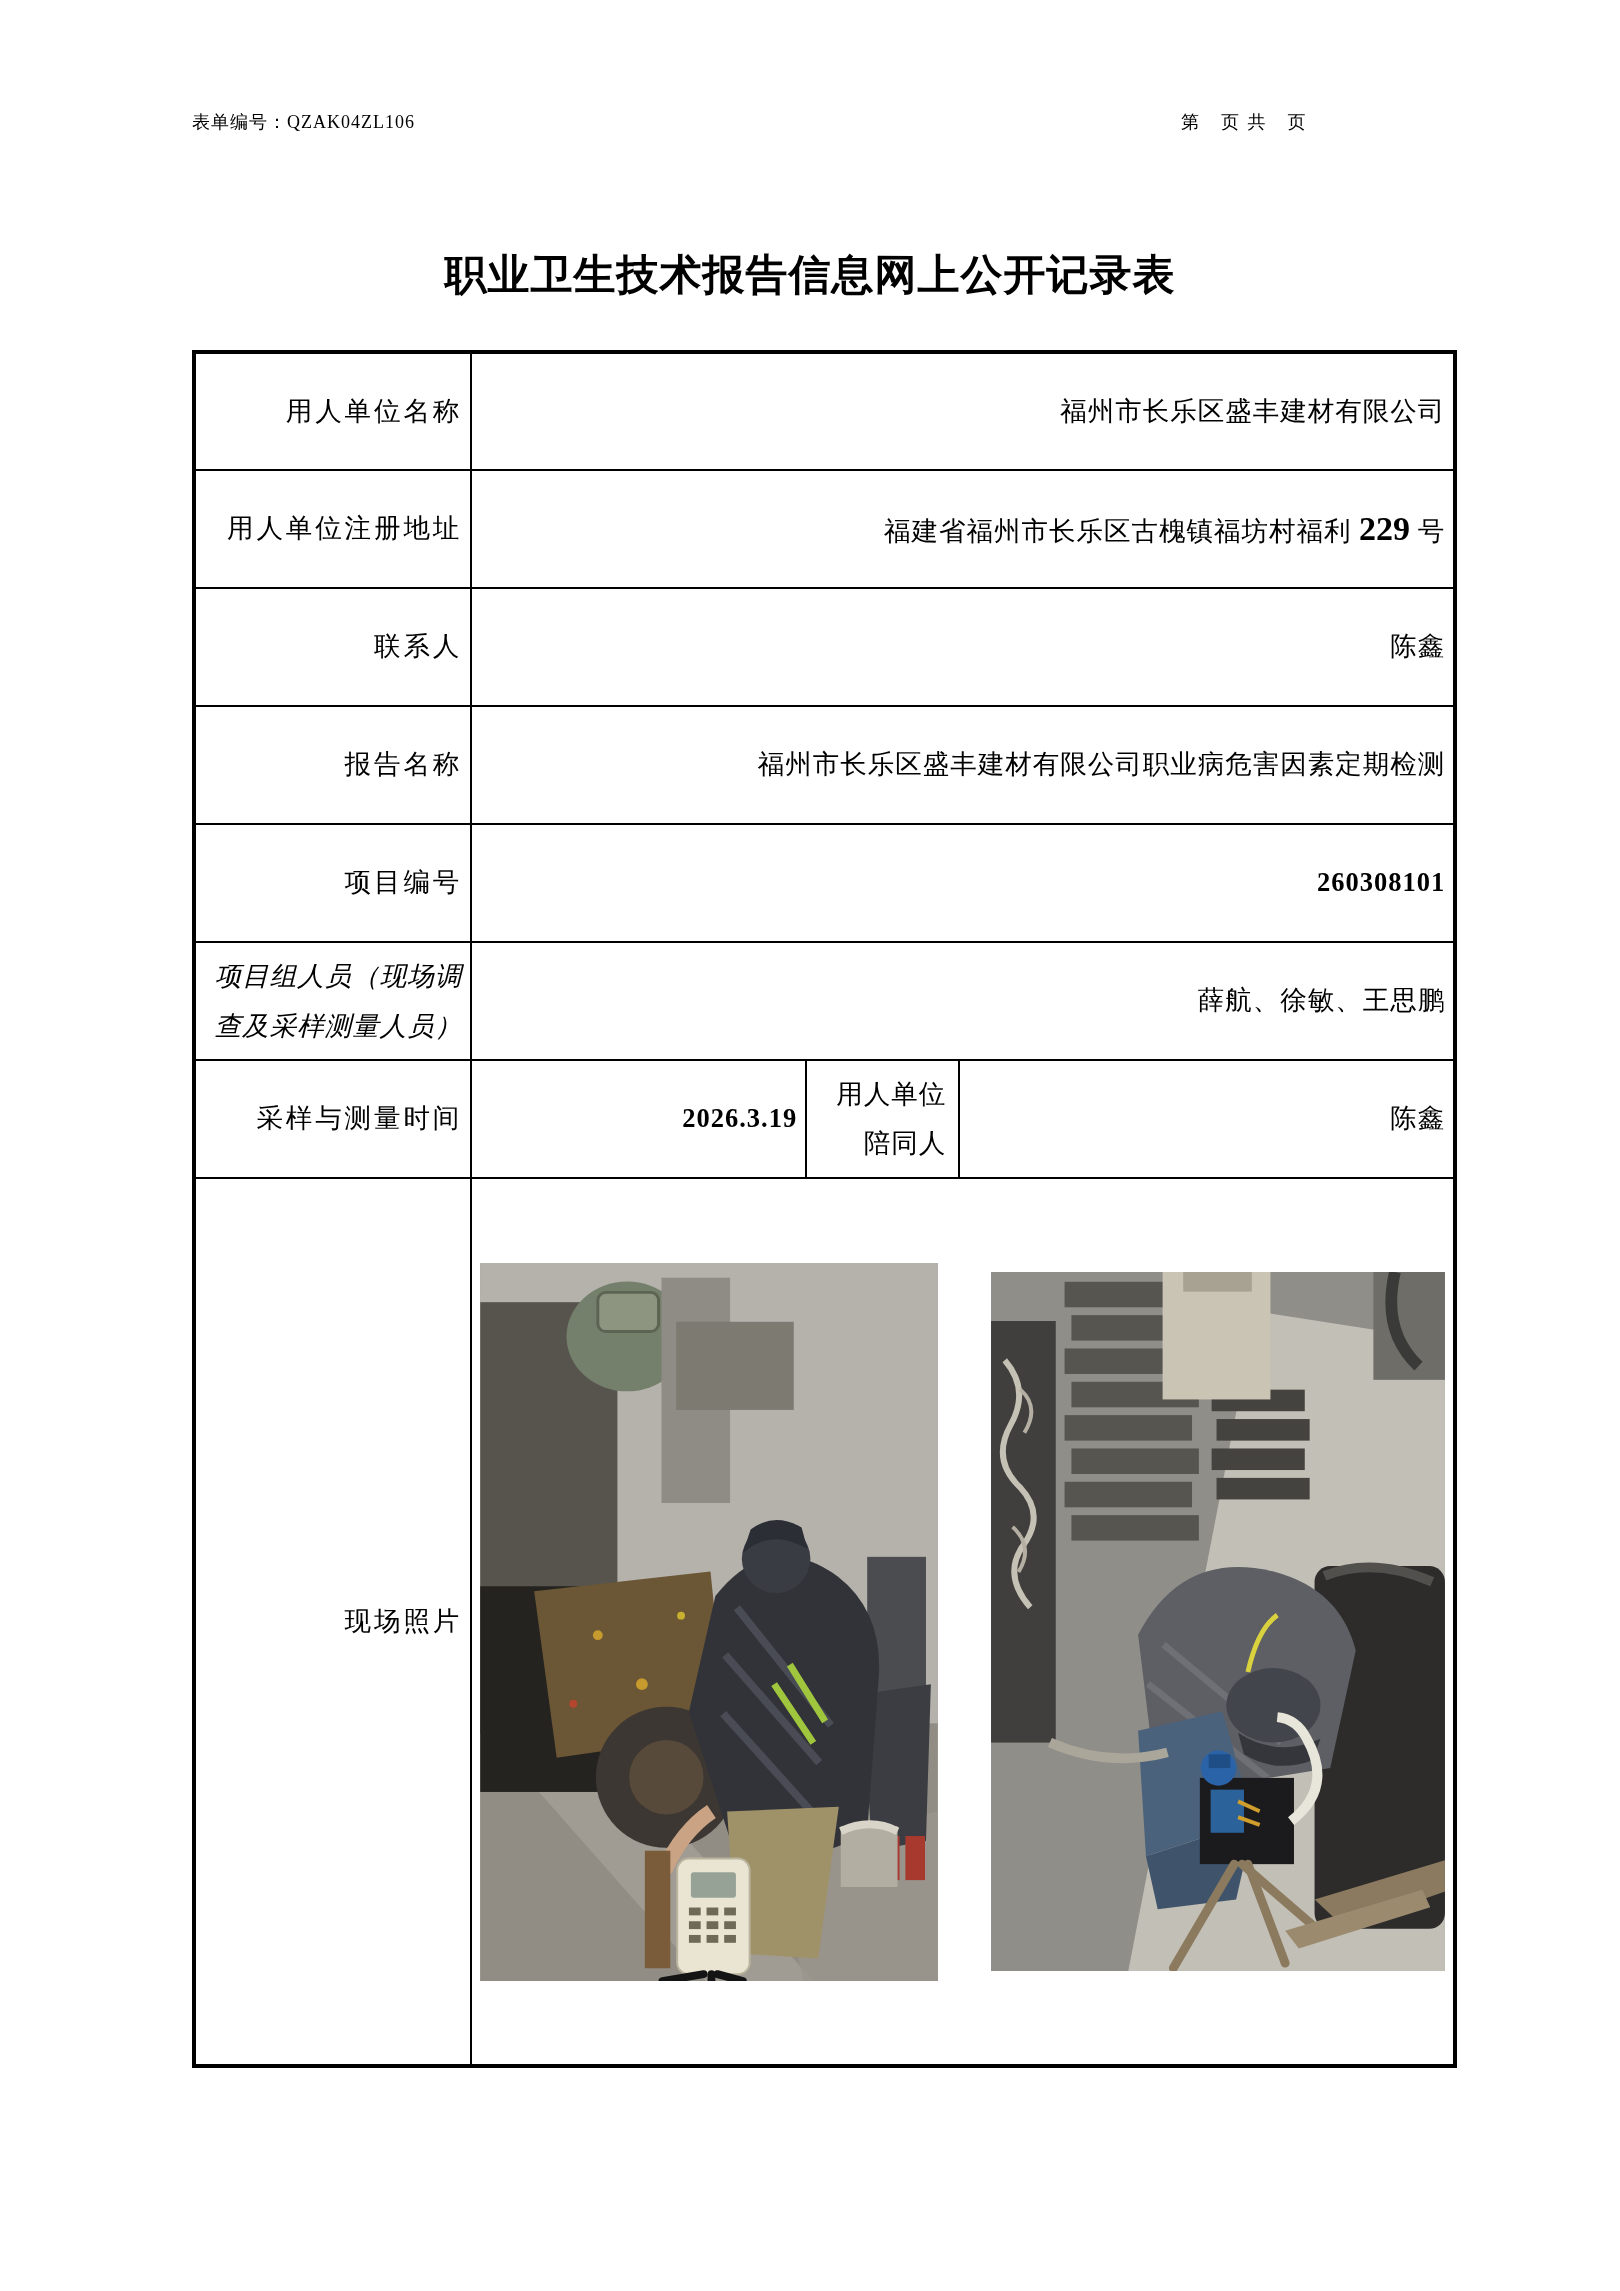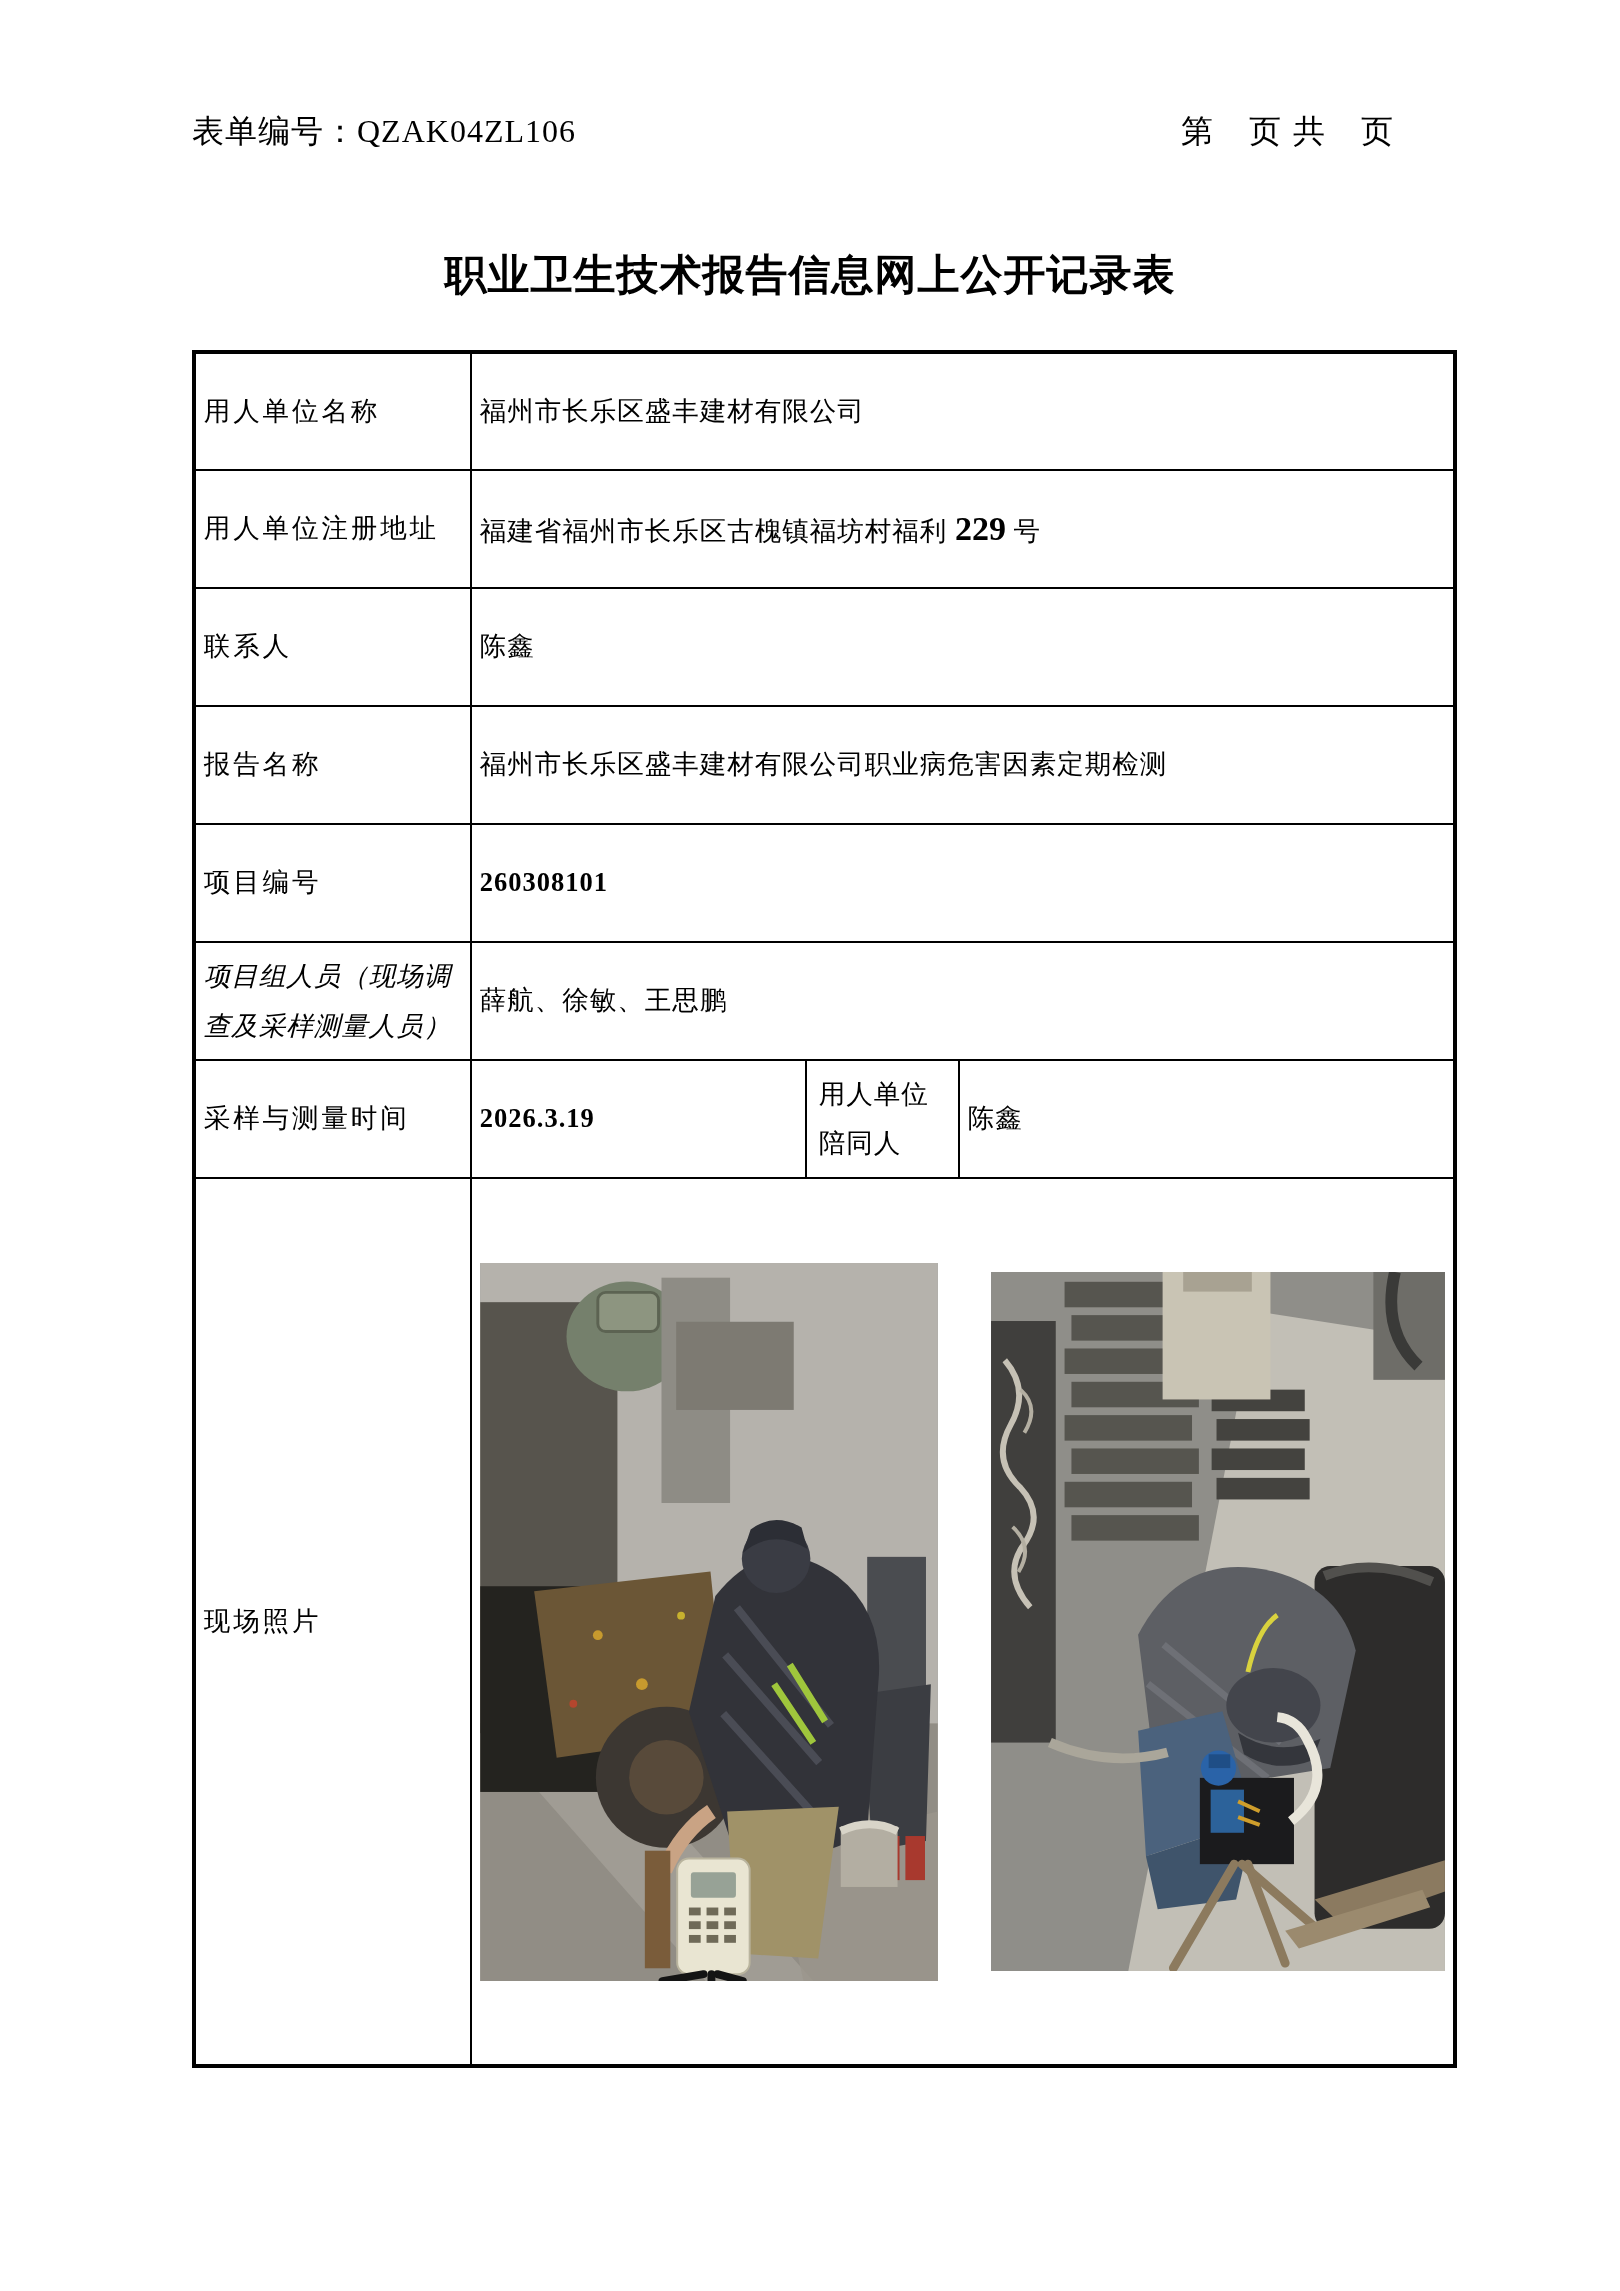--- a/index.html
+++ b/index.html
@@ -1,33 +1,33 @@
 <!DOCTYPE html>
 <html><head>
 <meta charset="utf-8">
 <style>
   html,body{margin:0;padding:0;}
   body{
     width:1620px;height:2292px;background:#ffffff;position:relative;
     font-family:"Liberation Serif","DejaVu Serif",serif;color:#000;
   }
-  .doc-header{position:absolute;top:110px;left:0;width:1484px;height:33px;font-size:32px;}
+  .doc-header{position:absolute;top:110px;left:0;width:1484px;height:33px;font-size:18px;}
   .form-code{position:absolute;left:192px;top:0;letter-spacing:1px;}
   .page-number{position:absolute;left:1181px;top:0;letter-spacing:2px;}
   .doc-title{
     position:absolute;top:247px;left:0;width:1620px;text-align:center;
     font-size:42px;font-weight:bold;letter-spacing:1px;margin:0;
   }
   table.record{
     position:absolute;left:192px;top:350px;width:1261px;
     border-collapse:collapse;table-layout:fixed;
     border:4.9px solid #000;
   }
   table.record td{
-    border:2px solid #000;text-align:left;vertical-align:middle;
+    border:2px solid #000;text-align:right;vertical-align:middle;
     font-size:26.5px;line-height:1.85;padding:3.9px 7.8px;overflow:hidden;
   }
   td.lbl{letter-spacing:2.9px;padding:3.9px 9.8px;}
   td.val{letter-spacing:1px;}
   .num-bold{font-weight:bold;font-size:34px;letter-spacing:0;}
   td.datecell{font-weight:bold;font-size:28px;letter-spacing:1px;}
   tr.r{height:118px;}
   tr.photorow{height:888px;}
   td.photocell{padding:0 7.8px 0 5.9px;vertical-align:middle;}
   .photo-wrap{display:flex;justify-content:space-between;align-items:center;width:100%;}

